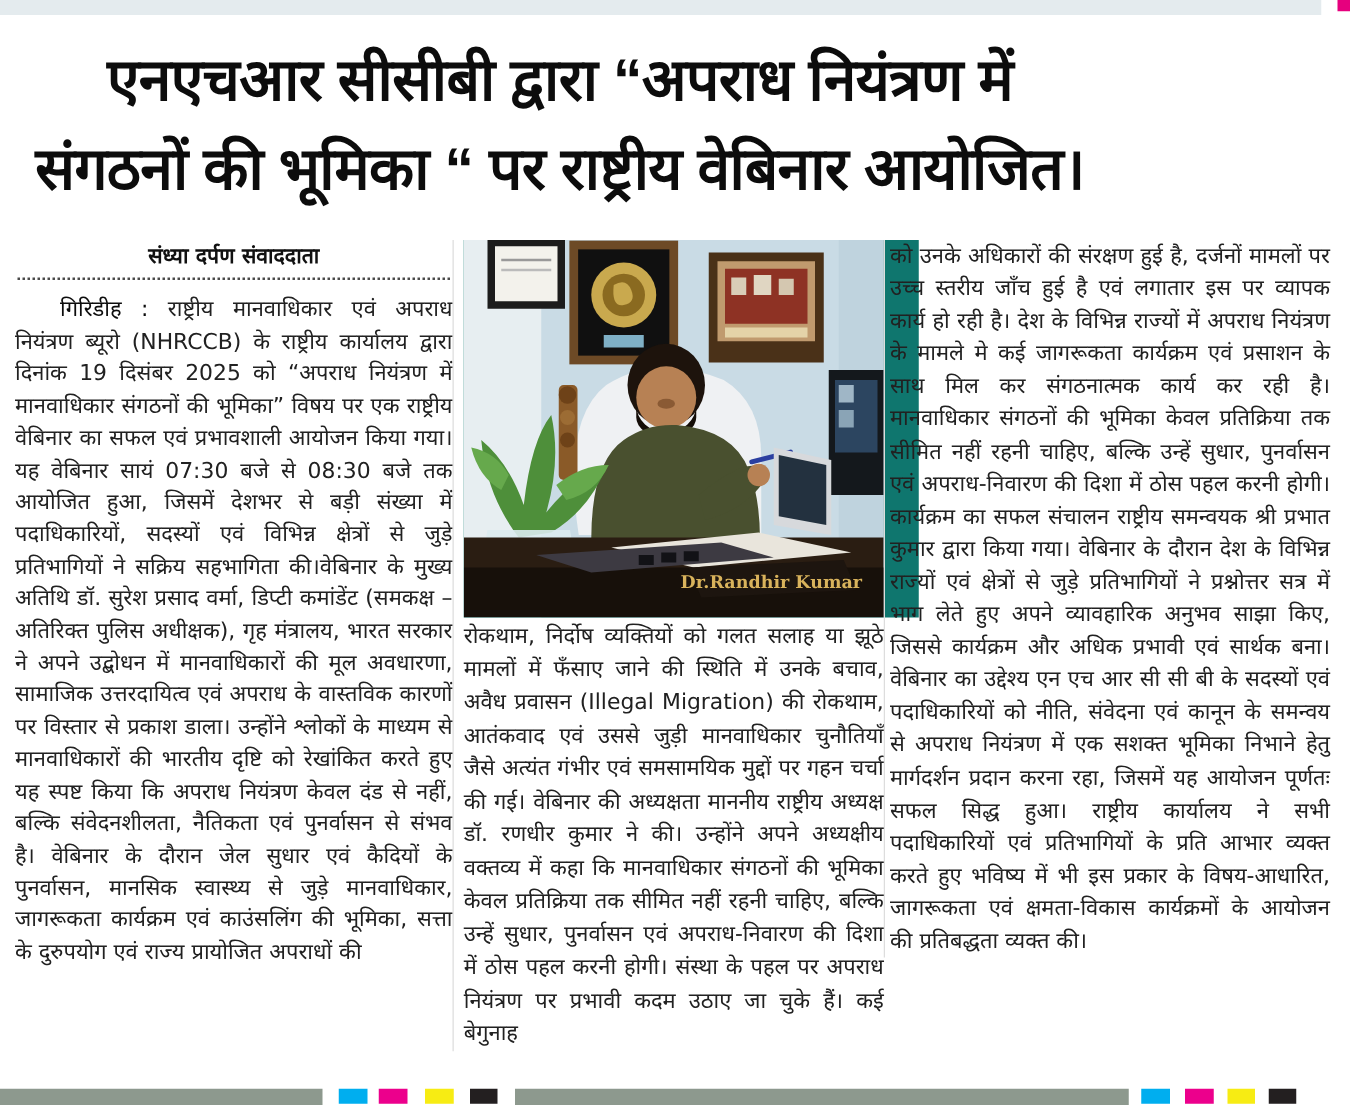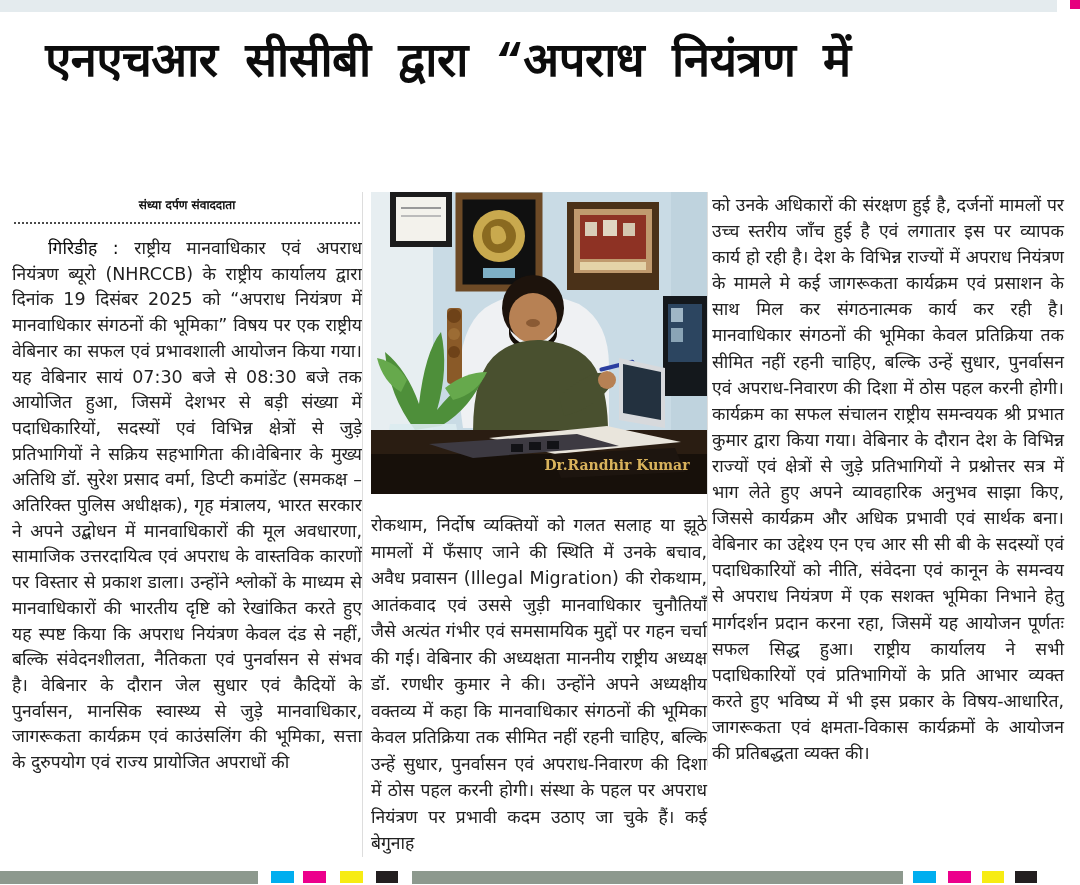--- a/index.html
+++ b/index.html
@@ -9,71 +9,71 @@
   }
   
   .top-band{position:absolute;top:0;left:0;width:1057px;height:12px;background:#e4ebee;}
   .top-mark{position:absolute;top:0;left:1070px;width:10px;height:9px;background:#e6007e;}
 
   
   .headline{
     position:absolute;top:28px;left:0;width:896px;margin:0;
     text-align:center;font-weight:700;color:#0c0c0c;
     font-size:47px;line-height:71px;letter-spacing:-0.5px;
-    font-family:Liberation Mono, monospace;
+    font-family:Liberation Sans, sans-serif;
   }
 
   
   .columns{
     position:absolute;top:192px;left:12px;width:1056px;height:678px;
     display:flex;align-items:flex-start;overflow:hidden;
   }
   .col{box-sizing:content-box;}
   .col1{width:350px;}
   .col2{width:336px;border-left:1px solid #dddddd;padding-left:8px;margin-left:0;}
   .col3{width:352px;border-left:1px solid #dddddd;padding-left:4px;}
 
   .byline{
-    font-weight:700;font-size:12px;line-height:22px;text-align:center;
+    font-weight:700;font-size:17px;line-height:22px;text-align:center;
     color:#111;margin:2px 0 6px 0;
   }
   .dotted-rule{border-top:2px dotted #4a4a4a;height:0;margin:0 2px 12px 2px;}
 
   .body-text{
     margin:0;text-align:justify;color:#212121;
     font-size:17.5px;line-height:25.7px;
   }
   .col1 .body-text{ text-indent:36px; }
   .lead{font-weight:400;color:#0c0c0c;}
   .col2 .body-text{line-height:26.5px;}
   .col3 .body-text{line-height:26.1px;}
 
   .photo{
-    width:336px;height:302px;margin-bottom:18px;overflow:hidden;background:#fca5a5;
+    width:364px;height:302px;margin-bottom:2px;overflow:hidden;background:#0f766e;
   }
 
   
   .bottom-strip{position:absolute;top:871px;left:0;width:1080px;height:13px;}
   .seg{position:absolute;top:0;height:13px;}
   .sq{position:absolute;top:0;height:12px;}
   .sage{background:#8d998e;}
   .cyan{background:#00aeef;}
   .magenta{background:#ec008c;}
   .yellow{background:#f7ec13;}
   .kblack{background:#231f20;}
 </style>
 </head>
 <body>
 
 <div class="page">
 
   <div class="top-band"></div>
   <div class="top-mark"></div>
 
-  <h1 class="headline"><span>एनएचआर सीसीबी द्वारा “अपराध नियंत्रण में</span><br></h1>
+  <h1 class="headline"><span>एनएचआर सीसीबी द्वारा “अपराध नियंत्रण में</span><br><span>संगठनों की भूमिका “ पर राष्ट्रीय वेबिनार आयोजित।</span></h1>
 
   <div class="columns">
 
     <div class="col col1">
       <div class="byline">संध्या दर्पण संवाददाता</div>
       <div class="dotted-rule"></div>
       <p class="body-text"><span class="lead">गिरिडीह :</span> <span>राष्ट्रीय मानवाधिकार एवं अपराध नियंत्रण ब्यूरो (NHRCCB) के राष्ट्रीय कार्यालय द्वारा दिनांक 19 दिसंबर 2025 को “अपराध नियंत्रण में मानवाधिकार संगठनों की भूमिका” विषय पर एक राष्ट्रीय वेबिनार का सफल एवं प्रभावशाली आयोजन किया गया। यह वेबिनार सायं 07:30 बजे से 08:30 बजे तक आयोजित हुआ, जिसमें देशभर से बड़ी संख्या में पदाधिकारियों, सदस्यों एवं विभिन्न क्षेत्रों से जुड़े प्रतिभागियों ने सक्रिय सहभागिता की।वेबिनार के मुख्य अतिथि डॉ. सुरेश प्रसाद वर्मा, डिप्टी कमांडेंट (समकक्ष – अतिरिक्त पुलिस अधीक्षक), गृह मंत्रालय, भारत सरकार ने अपने उद्बोधन में मानवाधिकारों की मूल अवधारणा, सामाजिक उत्तरदायित्व एवं अपराध के वास्तविक कारणों पर विस्तार से प्रकाश डाला। उन्होंने श्लोकों के माध्यम से मानवाधिकारों की भारतीय दृष्टि को रेखांकित करते हुए यह स्पष्ट किया कि अपराध नियंत्रण केवल दंड से नहीं, बल्कि संवेदनशीलता, नैतिकता एवं पुनर्वासन से संभव है। वेबिनार के दौरान जेल सुधार एवं कैदियों के पुनर्वासन, मानसिक स्वास्थ्य से जुड़े मानवाधिकार, जागरूकता कार्यक्रम एवं काउंसलिंग की भूमिका, सत्ता के दुरुपयोग एवं राज्य प्रायोजित अपराधों की</span></p>
     </div>
 
     <div class="col col2">

